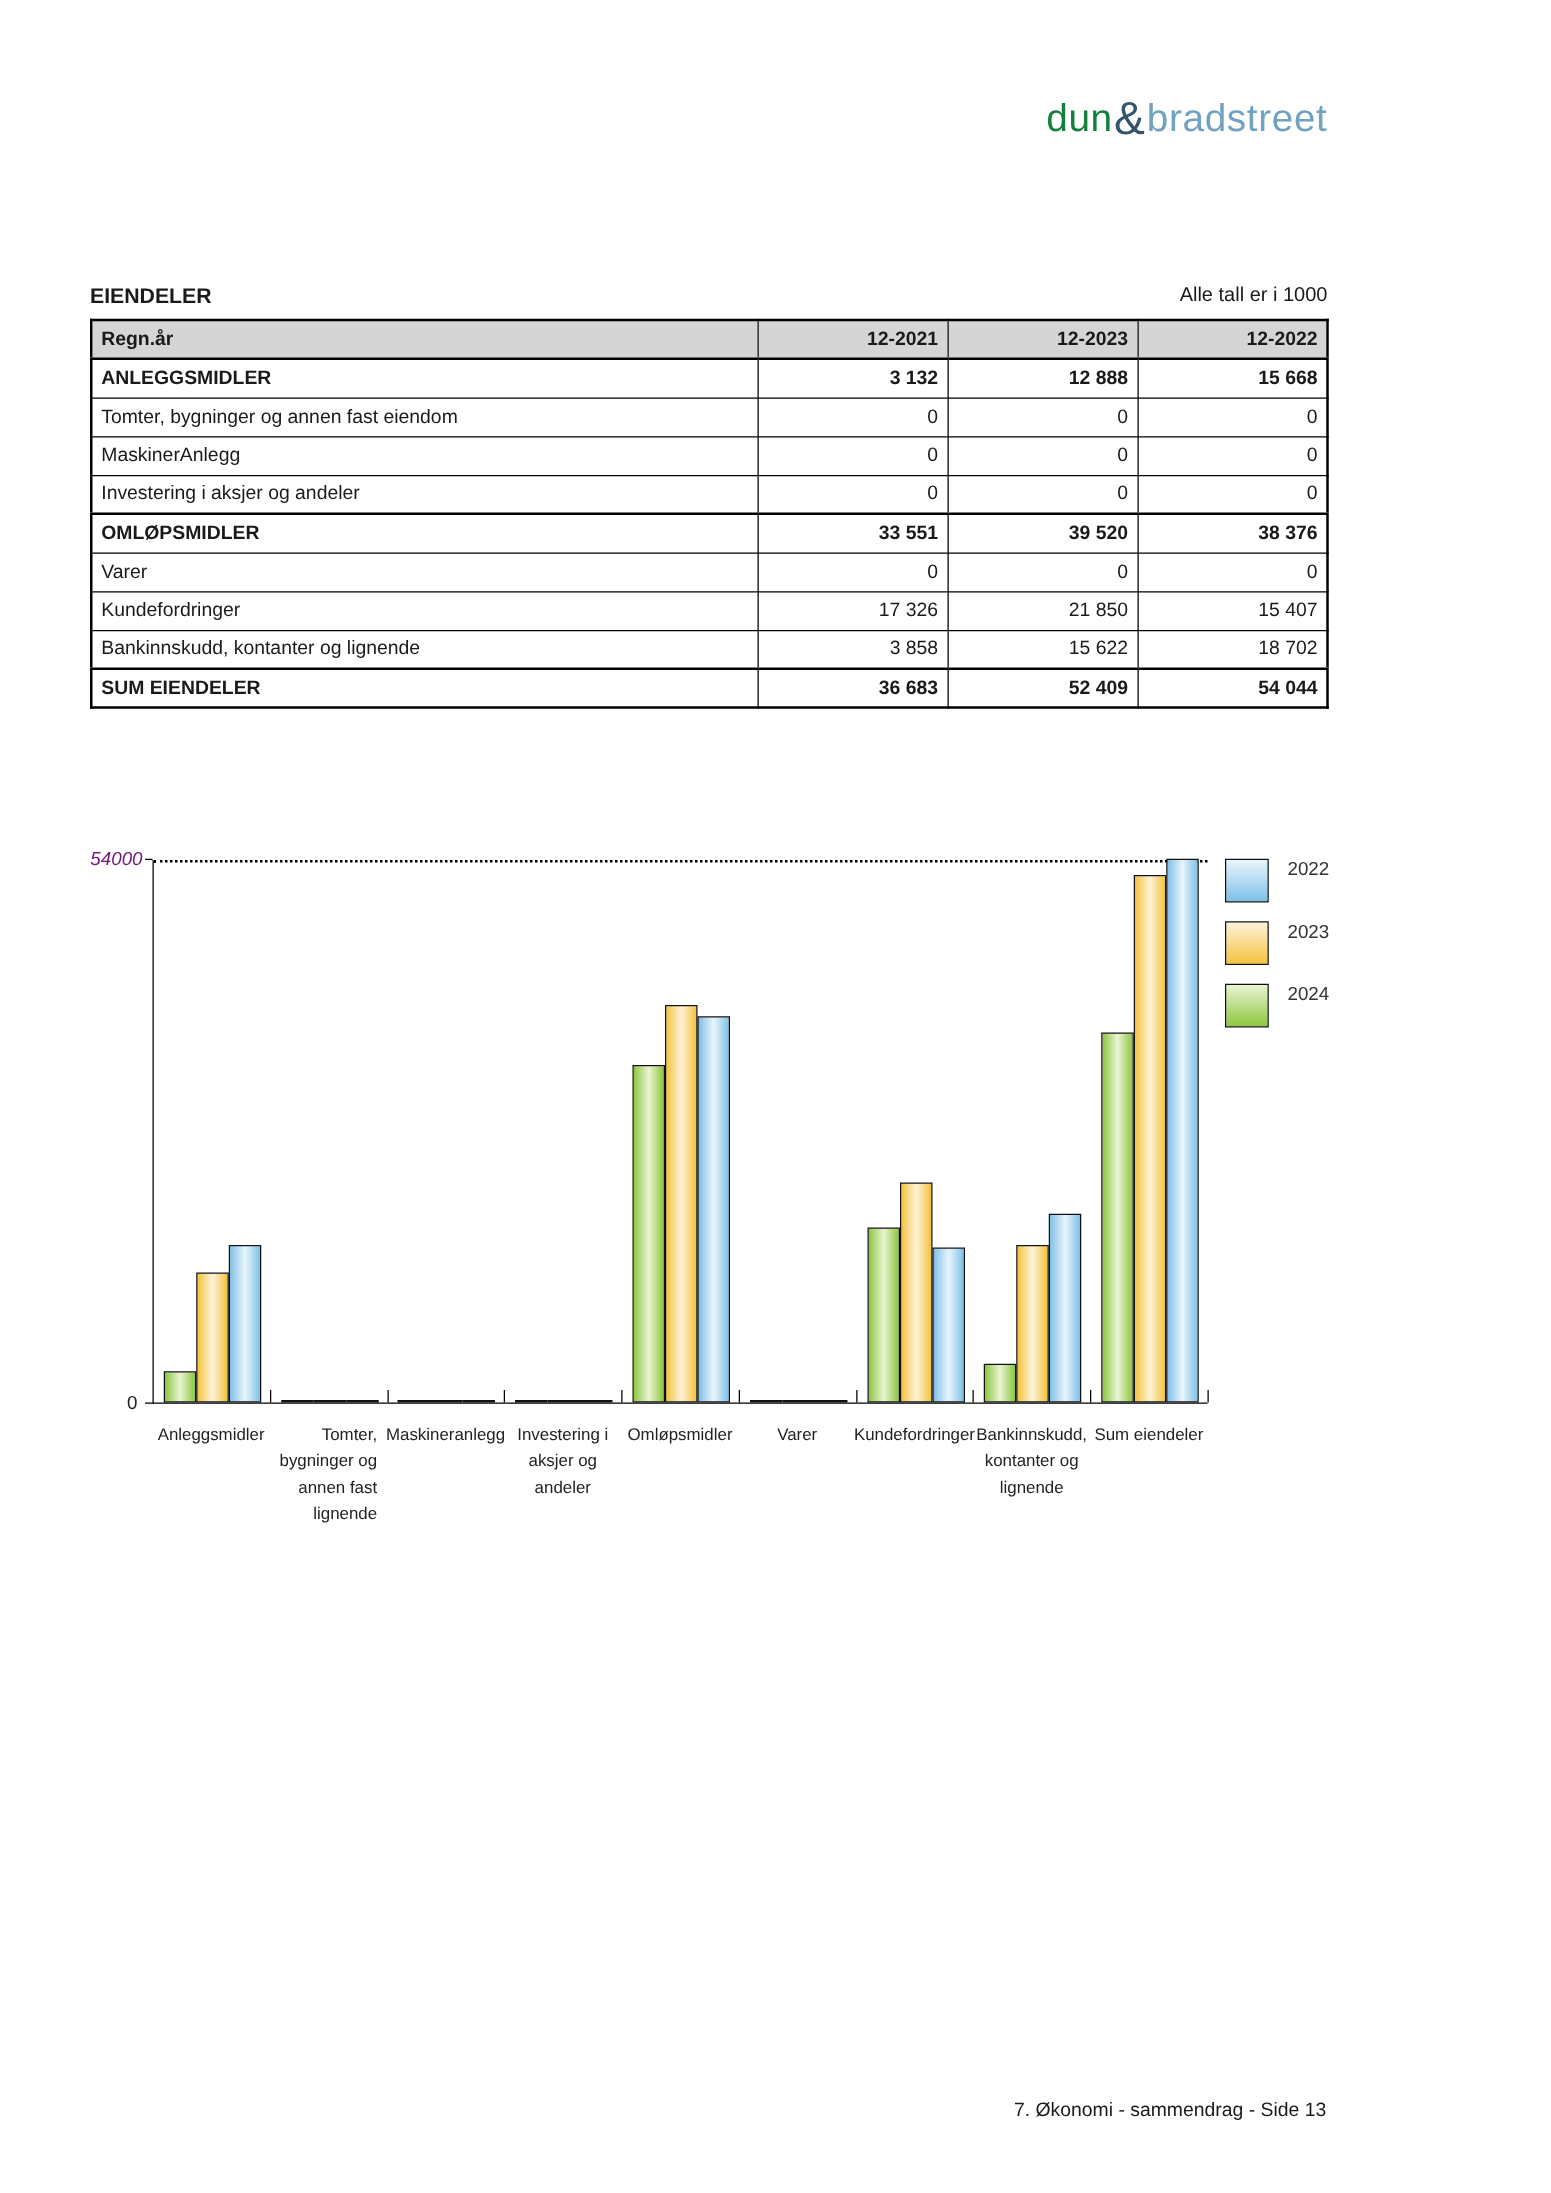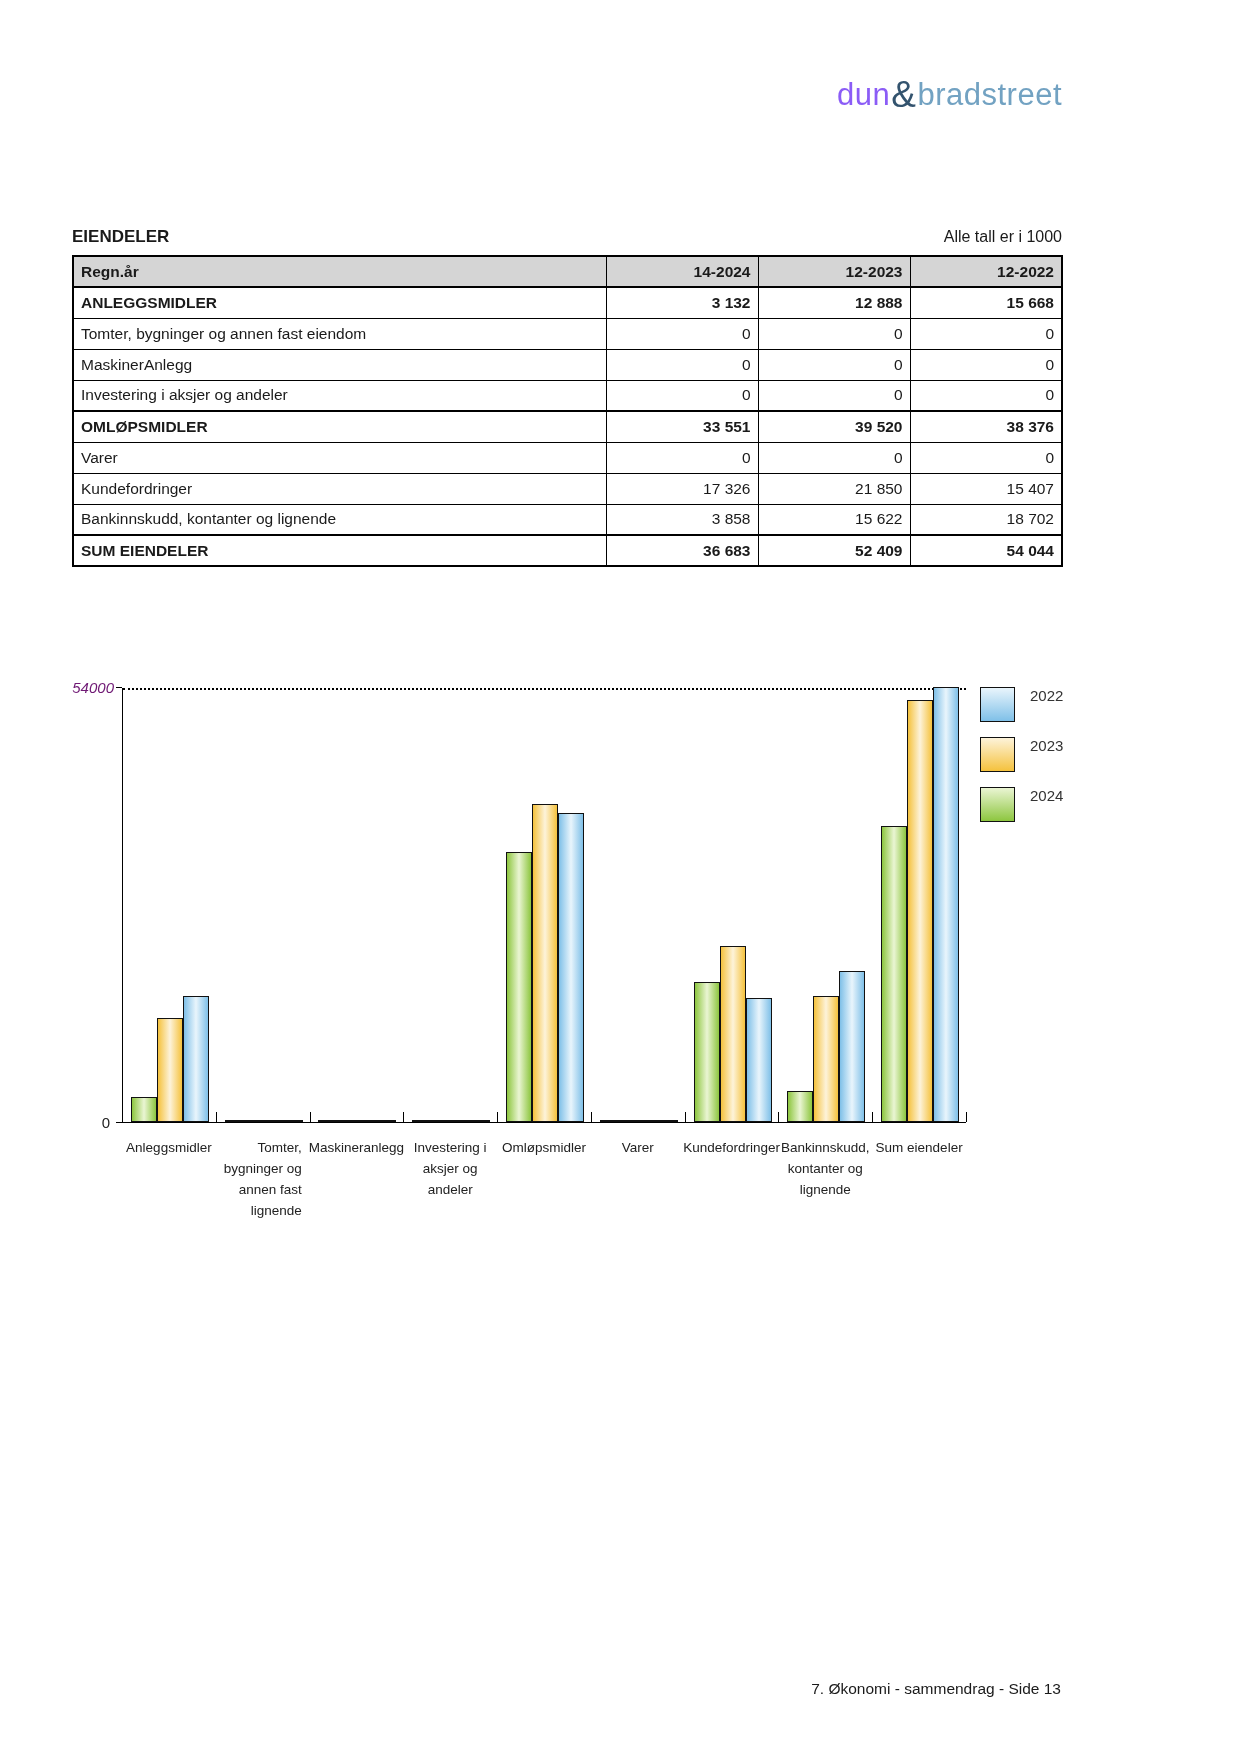--- a/index.html
+++ b/index.html
@@ -5,21 +5,21 @@
   * { margin:0; padding:0; box-sizing:border-box; }
   html,body { background:#ffffff; }
   .page {
     position:relative; width:1241px; height:1754px; margin:0 auto;
     background:#ffffff; overflow:hidden;
     font-family:"Liberation Sans", sans-serif; color:#1a1a1a;
   }
 
   
   .logo { position:absolute; top:72px; right:179px; font-size:31px; letter-spacing:.5px; white-space:nowrap; }
-  .logo .dun  { color:#8b5cf6; }
+  .logo .dun  { color:#15803d; }
   .logo .amp  { color:#33536e; font-size:37px; font-weight:500; padding:0 1px; position:relative; top:2px; }
   .logo .brad { color:#72a2c2; }
 
   
   .page-title { position:absolute; left:72px; top:227px; font-size:17px; font-weight:bold; }
   .units-note { position:absolute; right:179px; top:228px; font-size:16px; }
 
   
   table.assets { position:absolute; left:72px; top:255px; width:990px;
     border-collapse:collapse; table-layout:fixed; font-size:15.5px;
@@ -70,21 +70,21 @@
   <table class="assets">
     <colgroup>
       <col class="c-label">
         <col class="c-num">
         <col class="c-num">
         <col class="c-num">
     </colgroup>
     <thead>
         <tr>
           <th>Regn.år</th>
-          <th class="num">14-2024</th>
+          <th class="num">12-2021</th>
           <th class="num">12-2023</th>
           <th class="num">12-2022</th>
         </tr>
       </thead>
     <tbody>
         <tr class="section">
           <td>ANLEGGSMIDLER</td>
           <td class="num">3 132</td>
           <td class="num">12 888</td>
           <td class="num">15 668</td>

